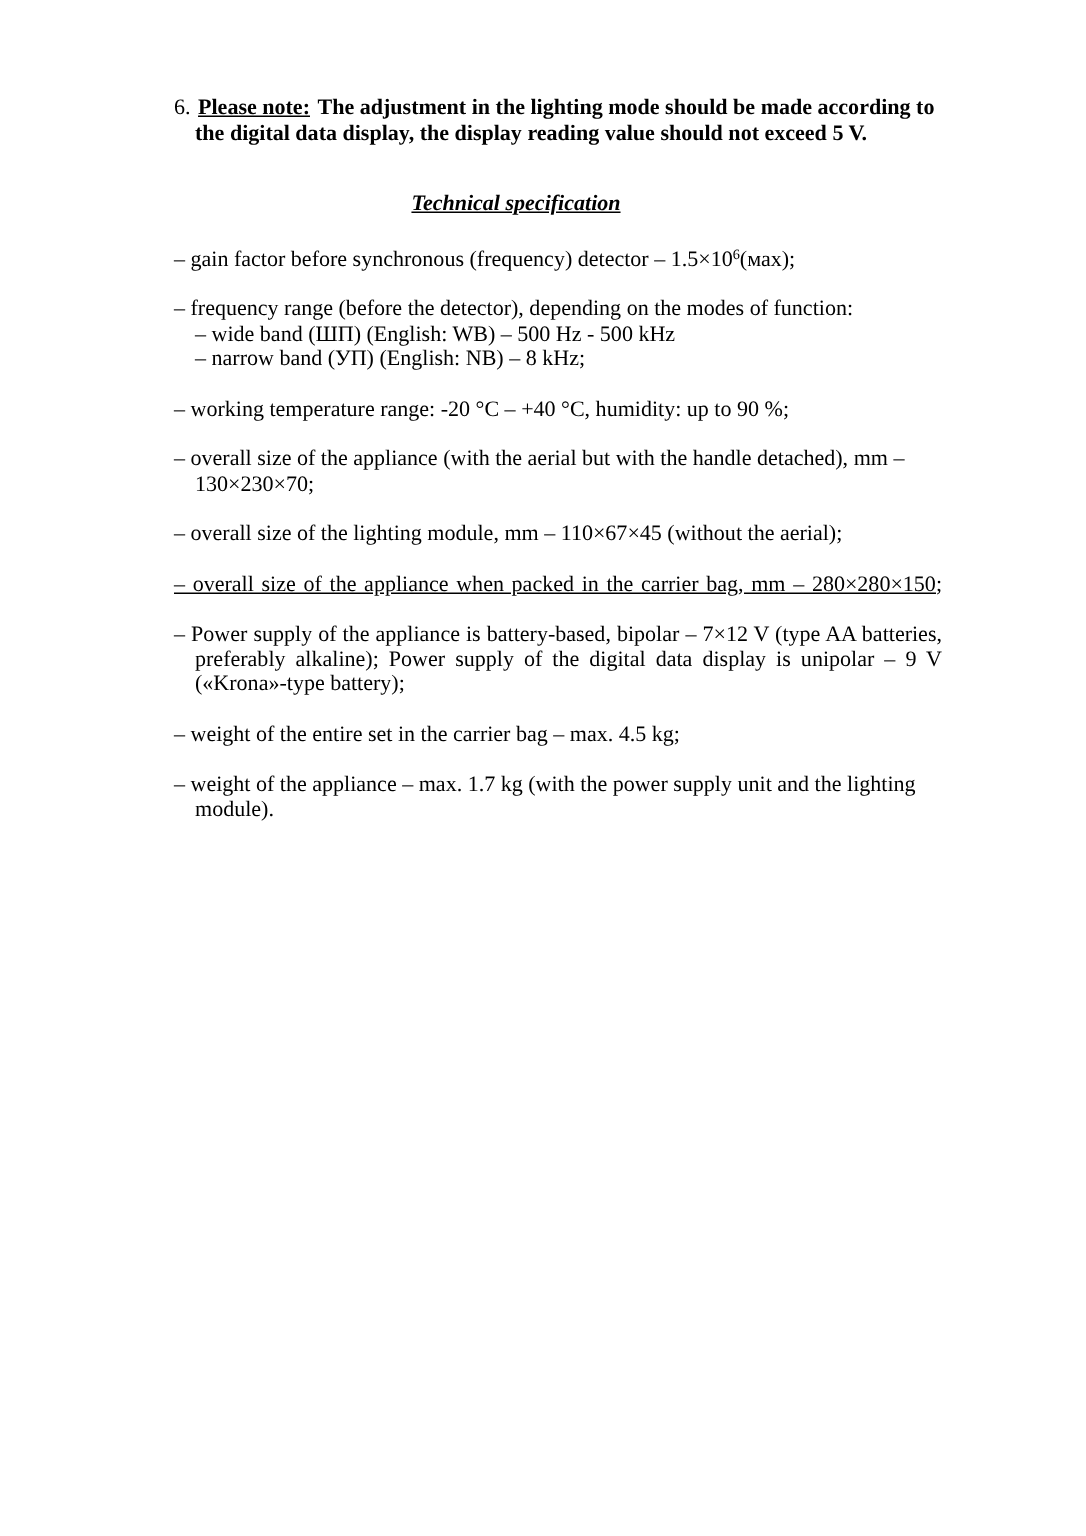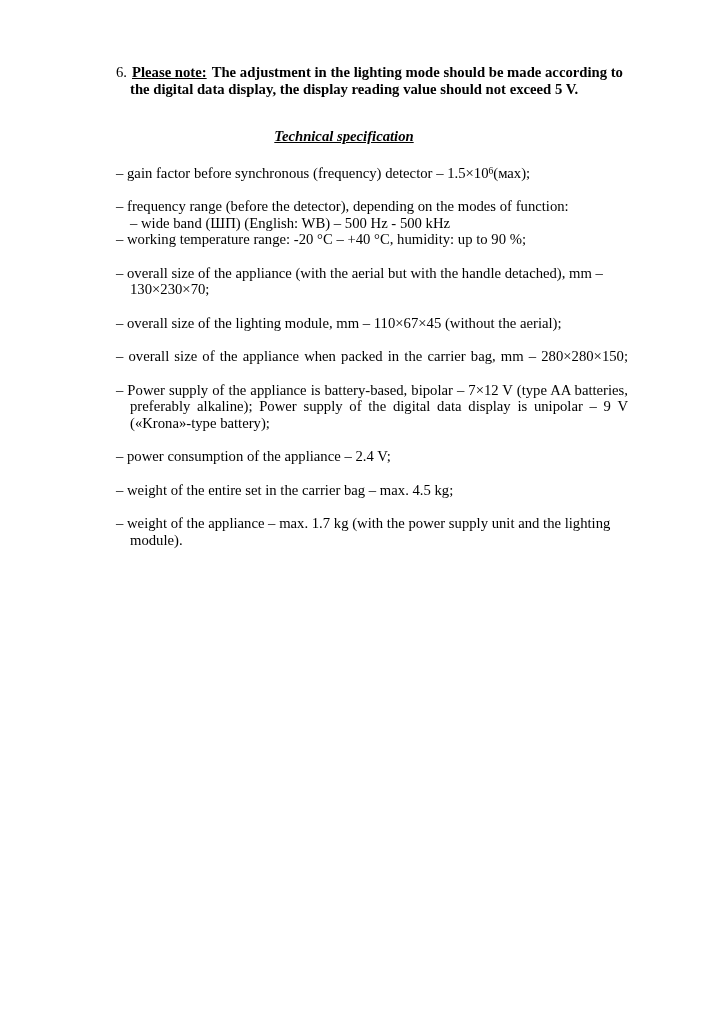--- a/index.html
+++ b/index.html
@@ -36,34 +36,35 @@
     font-weight: bold;
     text-align: center;
     margin: 0 56px 20px 0;
   }
   .heading .u { text-decoration: underline; font-style: italic; }
   .item {
     padding-left: 14px;
     text-indent: -14px;
     margin-bottom: 17px;
   }
-  .item-group { }
+  .item-group { margin-bottom: 17px; }
   .item-group .lead {
     padding-left: 14px;
     text-indent: -14px;
   }
   .item-group .sub {
     padding-left: 14px;
   }
   .justify {
     text-align: justify;
   }
   .justify-full {
     text-align: justify;
     text-align-last: justify;
+    text-decoration: underline;
   }
   sup {
     font-size: 9.5px;
     line-height: 0;
     vertical-align: 4.5px;
   }
 </style>
 </head>
 <body>
 
@@ -72,34 +73,34 @@
 
     <p class="note"><span class="note-num">6.</span><span class="note-label">Please note:</span><span>The adjustment in the lighting mode should be made according to the digital data display, the display reading value should not exceed 5 V.</span></p>
 
     <h1 class="heading"><span class="u">Technical specification</span></h1>
 
     <p class="item"><span>– gain factor before synchronous (frequency) detector – 1.5×10</span><sup>6</sup><span>(мах);</span></p>
 
     <div class="item-group">
       <p class="lead">– frequency range (before the detector), depending on the modes of function:</p>
       <p class="sub">– wide band (ШП) (English: WB) – 500 Hz - 500 kHz</p>
+      <p class="sub">– narrow band (УП) (English: NB) – 8 kHz;</p>
     </div>
 
     <p class="item">– working temperature range: -20 °C – +40 °C, humidity: up to 90 %;</p>
 
     <p class="item">– overall size of the appliance (with the aerial but with the handle detached), mm – 130×230×70;</p>
 
 
     <p class="item">– overall size of the lighting module, mm – 110×67×45 (without the aerial);</p>
 
     <p class="item justify-full">– overall size of the appliance when packed in the carrier bag, mm – 280×280×150;</p>
 
     <p class="item justify">– Power supply of the appliance is battery-based, bipolar – 7×12 V (type AA batteries, preferably alkaline); Power supply of the digital data display is unipolar – 9 V («Krona»-type battery);</p>
 
 
-    <p class="item">– power consumption of the appliance – 2.4 V;</p>
 
     <p class="item">– weight of the entire set in the carrier bag – max. 4.5 kg;</p>
 
     <p class="item">– weight of the appliance – max. 1.7 kg (with the power supply unit and the lighting module).</p>
 
   </div>
 </div>
 
 </body></html>

